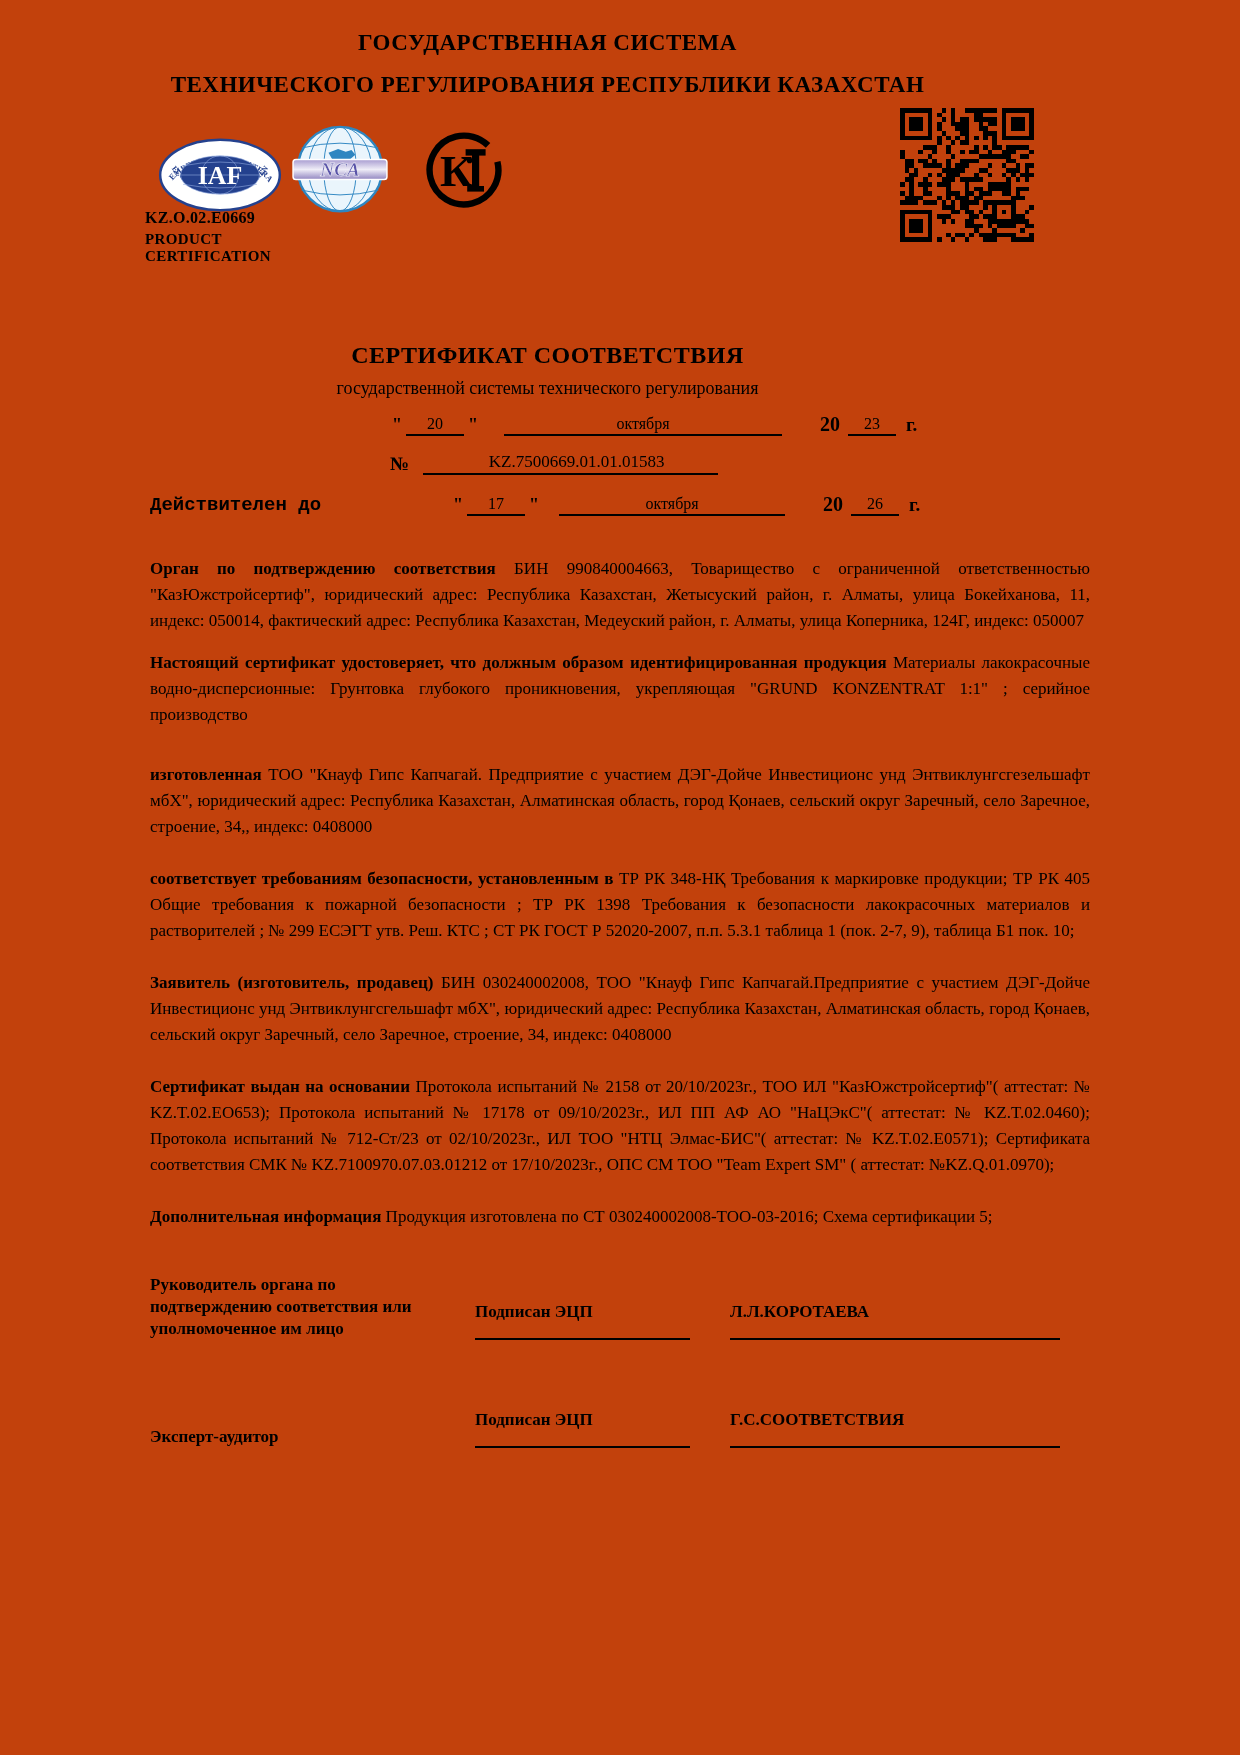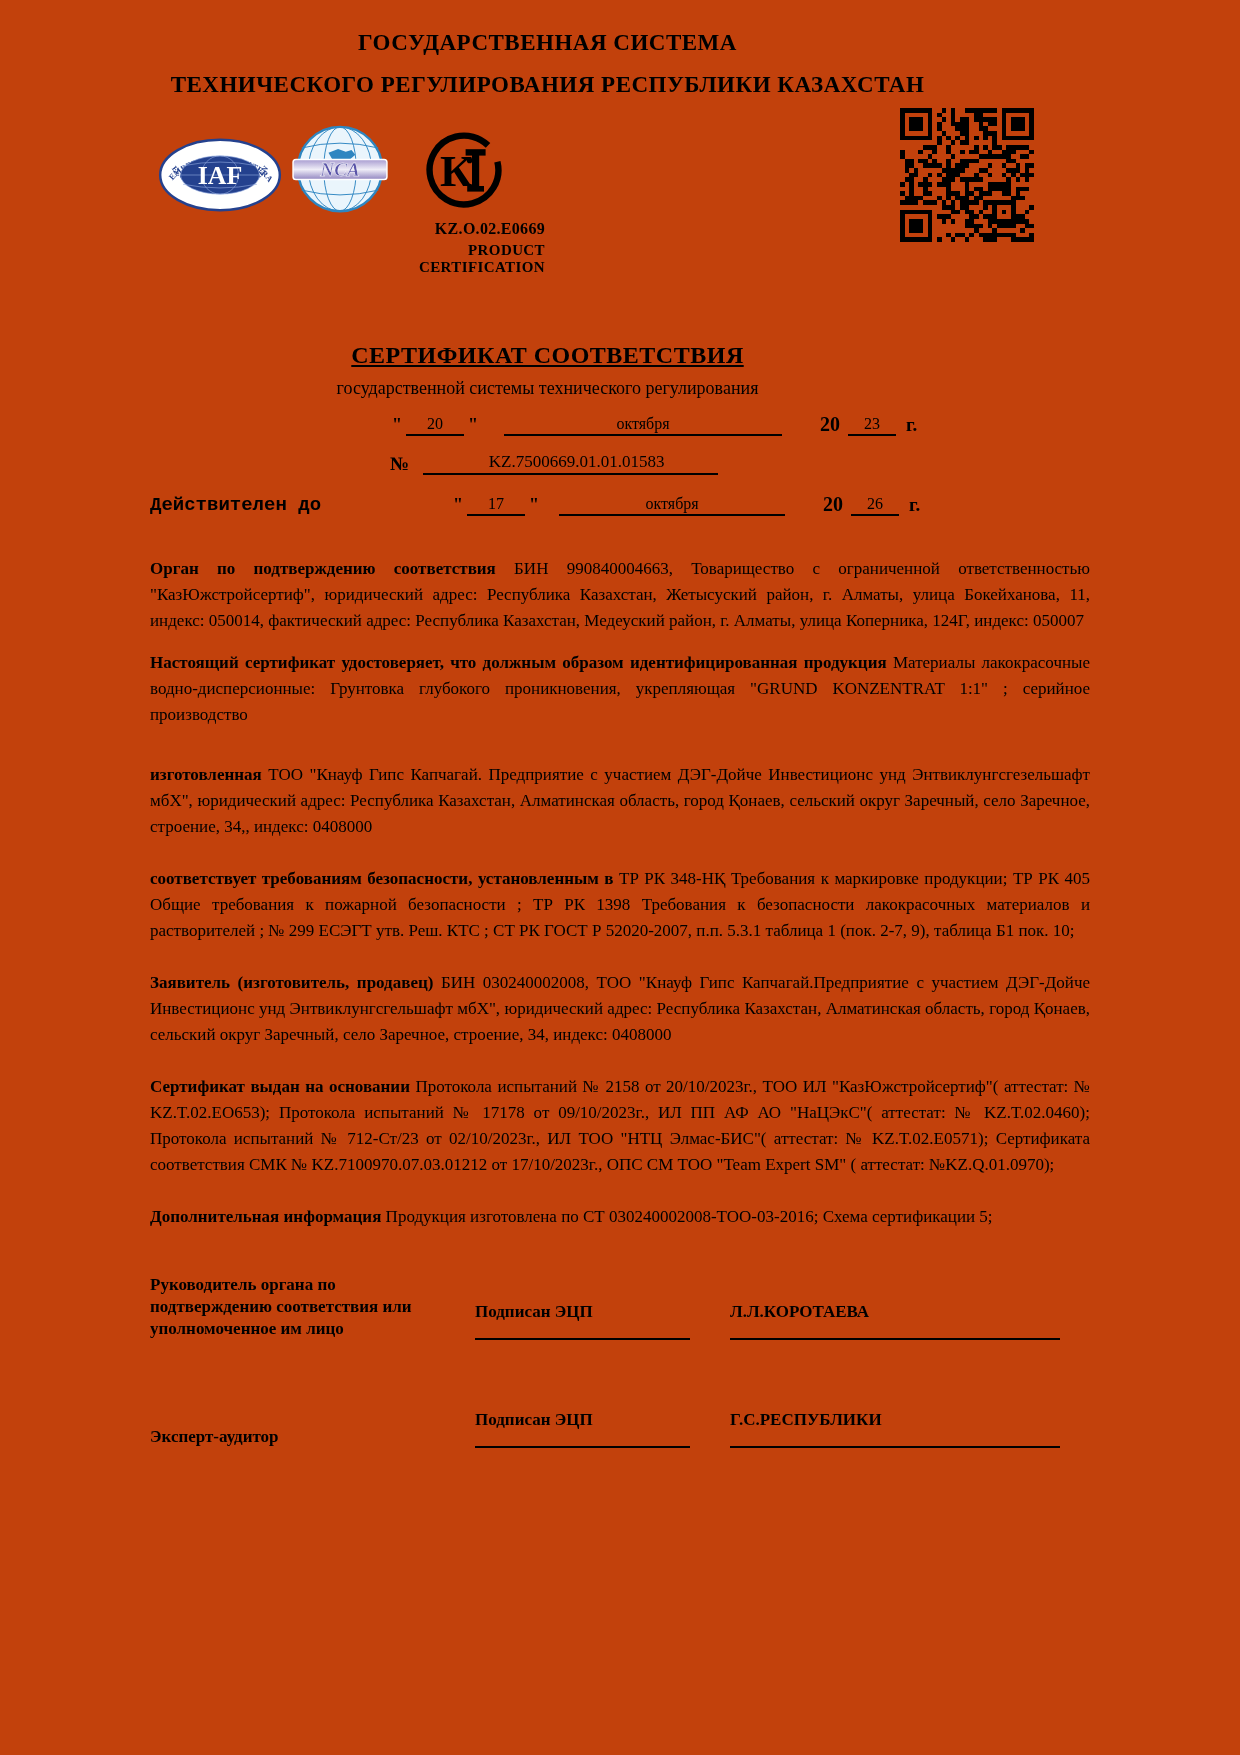--- a/index.html
+++ b/index.html
@@ -14,28 +14,28 @@
   .hdr { width:1095px; text-align:center; padding-top:30px; }
   .hdr-line1 { font-size:23px; font-weight:bold; letter-spacing:.5px; }
   .hdr-line2 { font-size:23px; font-weight:bold; letter-spacing:.5px; margin-top:16px; }
 
   
   .logo-strip { position:relative; height:192px; }
   .logo-iaf  { position:absolute; left:158px; top:40px; }
   .logo-nca  { position:absolute; left:292px; top:26px; }
   .logo-kz   { position:absolute; left:424px; top:32px; }
   .qr-box    { position:absolute; left:900px; top:10px; width:134px; height:134px; }
-  .accred    { position:absolute; left:145px; top:122px; width:400px; text-align:right; }
+  .accred    { position:absolute; left:145px; top:111px; width:400px; text-align:left; }
   .accred-code  { font-size:16px; font-weight:bold; letter-spacing:.3px; }
   .accred-line  { font-size:15px; font-weight:bold; letter-spacing:.4px; margin-top:4px; }
   .accred-line2 { font-size:15px; font-weight:bold; letter-spacing:.4px; }
 
   
   .cert-head { width:1095px; text-align:center; margin-top:52px; }
-  .cert-title { font-size:24px; font-weight:bold; letter-spacing:.5px;text-decoration:underline; }
+  .cert-title { font-size:24px; font-weight:bold; letter-spacing:.5px; }
   .cert-sub { font-size:18px; margin-top:9px; }
 
   
   .row { display:flex; align-items:flex-end; margin-left:150px; }
   .reg-row   { margin-top:14px; padding-left:238px; }
   .num-row   { margin-top:16px; padding-left:240px; }
   .valid-row { margin-top:18px; }
   .q   { font-size:18px; font-weight:bold; padding:0 4px; }
   .fld { border-bottom:2px solid #000; text-align:center; font-size:16px; padding-bottom:1px; }
   .fld-day   { width:58px; }
@@ -613,16 +613,16 @@
 
   <div class="sig-row sig-row1">
     <div class="sig-role">Руководитель органа по подтверждению  соответствия или уполномоченное им лицо</div>
     <div class="sig-line sig-sign">Подписан ЭЦП</div>
     <div class="sig-line sig-name">Л.Л.КОРОТАЕВА</div>
   </div>
 
   <div class="sig-row sig-row2">
     <div class="sig-role">Эксперт-аудитор</div>
     <div class="sig-line sig-sign">Подписан ЭЦП</div>
-    <div class="sig-line sig-name">Г.С.РЕСПУБЛИКИ</div>
+    <div class="sig-line sig-name">Г.С.СООТВЕТСТВИЯ</div>
   </div>
 
 </div>
 
 </body></html>

